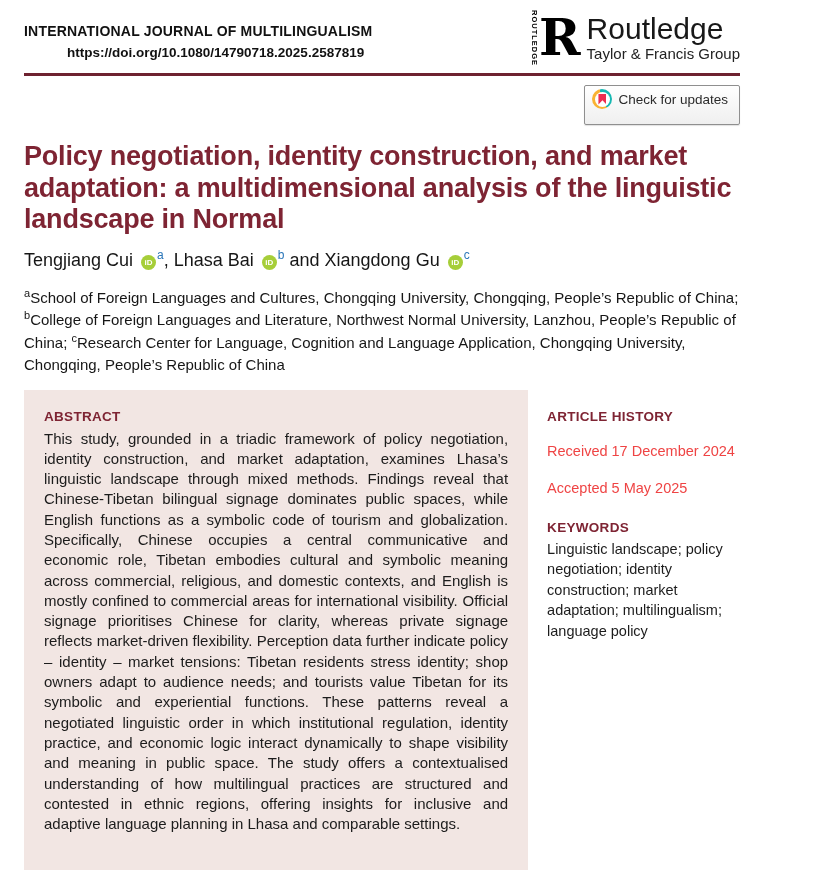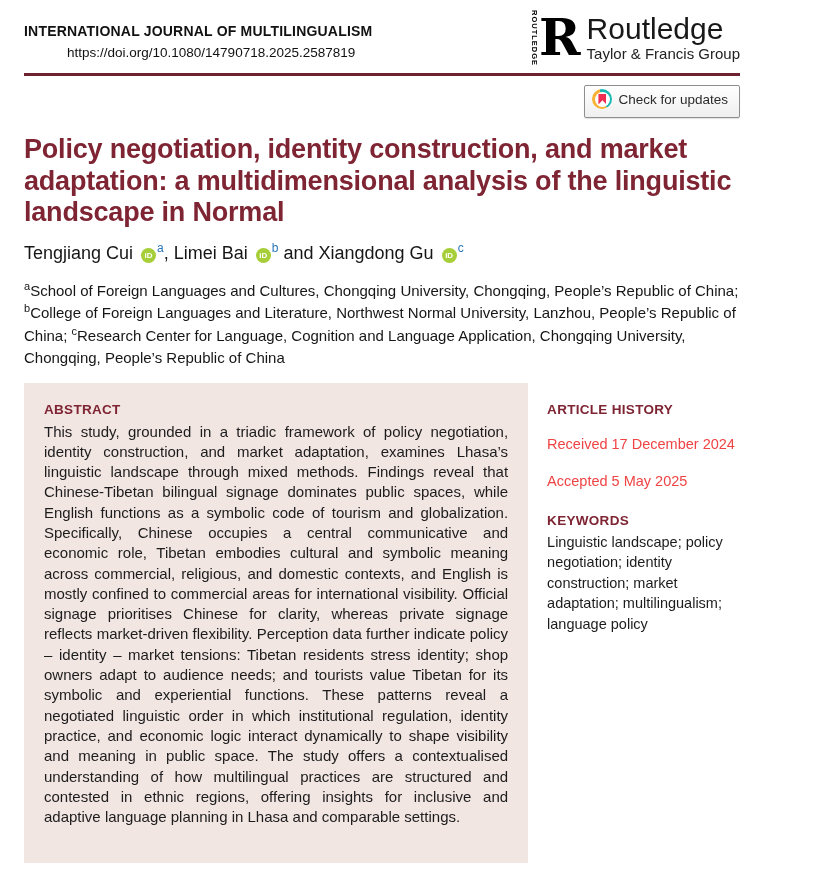--- a/index.html
+++ b/index.html
@@ -14,35 +14,35 @@
   }
   *{margin:0;padding:0;box-sizing:border-box;}
   html,body{background:#fff;}
   body{font-family:"Liberation Sans", sans-serif;color:#1a1a1a;}
   .page{width:764px;height:873px;background:#fff;padding:0 24px;overflow:hidden;position:relative;}
 
   
   .header{display:flex;justify-content:space-between;align-items:flex-end;padding-top:10px;}
   .journal-block{padding-bottom:6px;}
   .journal-name{font-size:14px;font-weight:bold;letter-spacing:0.2px;color:#111;font-stretch:condensed;}
-  .doi{font-size:13.5px;font-weight:normal;color:#111;margin-top:6px;text-decoration:none;padding-left:43px;}
+  .doi{font-size:13.5px;font-weight:bold;color:#111;margin-top:6px;text-decoration:none;padding-left:43px;}
   .logo{display:flex;align-items:center;gap:6px;}
   .logo-mark{display:flex;align-items:center;}
   .logo-vertical{writing-mode:vertical-rl;font-size:7.5px;font-weight:bold;letter-spacing:1px;color:#000;height:56px;text-align:center;}
   .logo-r{font-family:"DejaVu Serif", serif;font-weight:bold;font-size:50px;line-height:56px;color:#000;}
   .logo-text{display:flex;flex-direction:column;justify-content:center;}
   .logo-brand{font-size:30px;color:#181818;line-height:32px;}
   .logo-group{font-size:15px;color:#222;line-height:18px;}
 
   .rule{height:3px;background:var(--rule);margin-top:7px;}
 
   
   .check-row{display:flex;justify-content:flex-end;margin-top:9px;}
   .check-btn{display:inline-flex;align-items:center;gap:6px;border:1px solid #8f8f8f;background:linear-gradient(#ffffff,#efefef);
-    padding:3px 11px 8px 7px;border-radius:2px;cursor:pointer;box-shadow:0 1px 1px rgba(0,0,0,.12);}
+    padding:3px 11px 15px 7px;border-radius:2px;cursor:pointer;box-shadow:0 1px 1px rgba(0,0,0,.12);}
   .check-btn-label{font-size:13.5px;color:#2b2b2b;}
   .crossmark-icon{position:relative;width:20px;height:20px;border-radius:50%;
     background:conic-gradient(from 150deg, var(--crossmark_yellow) 0 55%, var(--crossmark_teal) 55% 100%);display:inline-block;}
   .cm-white{position:absolute;inset:2.5px;background:#fff;border-radius:50%;}
   .cm-bookmark{position:absolute;left:6px;top:4.5px;width:8px;height:11px;background:var(--crossmark_red);
     clip-path:polygon(0 0,100% 0,100% 100%,50% 62%,0 100%);}
 
   
   .title{margin-top:16px;color:var(--maroon);font-size:27px;line-height:31.5px;font-weight:bold;letter-spacing:-0.2px;}
   .authors{margin-top:14px;font-size:18px;color:#161616;}
@@ -97,21 +97,21 @@
       <span class="check-btn-label">Check for updates</span>
     </button>
   </div>
 
   <h1 class="title">
       <div>Policy negotiation, identity construction, and market</div>
       <div>adaptation: a multidimensional analysis of the linguistic</div>
       <div>landscape in Normal</div>
     </h1>
 
-  <div class="authors"><span>Tengjiang Cui </span><span class="orcid-icon">iD</span><span class="author-sup">a</span><span>, Limei Bai </span><span class="orcid-icon">iD</span><span class="author-sup">b</span><span> and Xiangdong Gu </span><span class="orcid-icon">iD</span><span class="author-sup">c</span></div>
+  <div class="authors"><span>Tengjiang Cui </span><span class="orcid-icon">iD</span><span class="author-sup">a</span><span>, Lhasa Bai </span><span class="orcid-icon">iD</span><span class="author-sup">b</span><span> and Xiangdong Gu </span><span class="orcid-icon">iD</span><span class="author-sup">c</span></div>
 
   <div class="affiliations"><span class="affil-sup">a</span><span>School of Foreign Languages and Cultures, Chongqing University, Chongqing, People’s Republic of China; </span><span class="affil-sup">b</span><span>College of Foreign Languages and Literature, Northwest Normal University, Lanzhou, People’s Republic of China; </span><span class="affil-sup">c</span><span>Research Center for Language, Cognition and Language Application, Chongqing University, Chongqing, People’s Republic of China</span></div>
 
   <div class="columns">
 
     <div class="abstract-box">
       <div class="section-heading">ABSTRACT</div>
       <div class="abstract-text">This study, grounded in a triadic framework of policy negotiation, identity construction, and market adaptation, examines Lhasa’s linguistic landscape through mixed methods. Findings reveal that Chinese-Tibetan bilingual signage dominates public spaces, while English functions as a symbolic code of tourism and globalization. Specifically, Chinese occupies a central communicative and economic role, Tibetan embodies cultural and symbolic meaning across commercial, religious, and domestic contexts, and English is mostly confined to commercial areas for international visibility. Official signage prioritises Chinese for clarity, whereas private signage reflects market-driven flexibility. Perception data further indicate policy – identity – market tensions: Tibetan residents stress identity; shop owners adapt to audience needs; and tourists value Tibetan for its symbolic and experiential functions. These patterns reveal a negotiated linguistic order in which institutional regulation, identity practice, and economic logic interact dynamically to shape visibility and meaning in public space. The study offers a contextualised understanding of how multilingual practices are structured and contested in ethnic regions, offering insights for inclusive and adaptive language planning in Lhasa and comparable settings.</div>
     </div>
 

